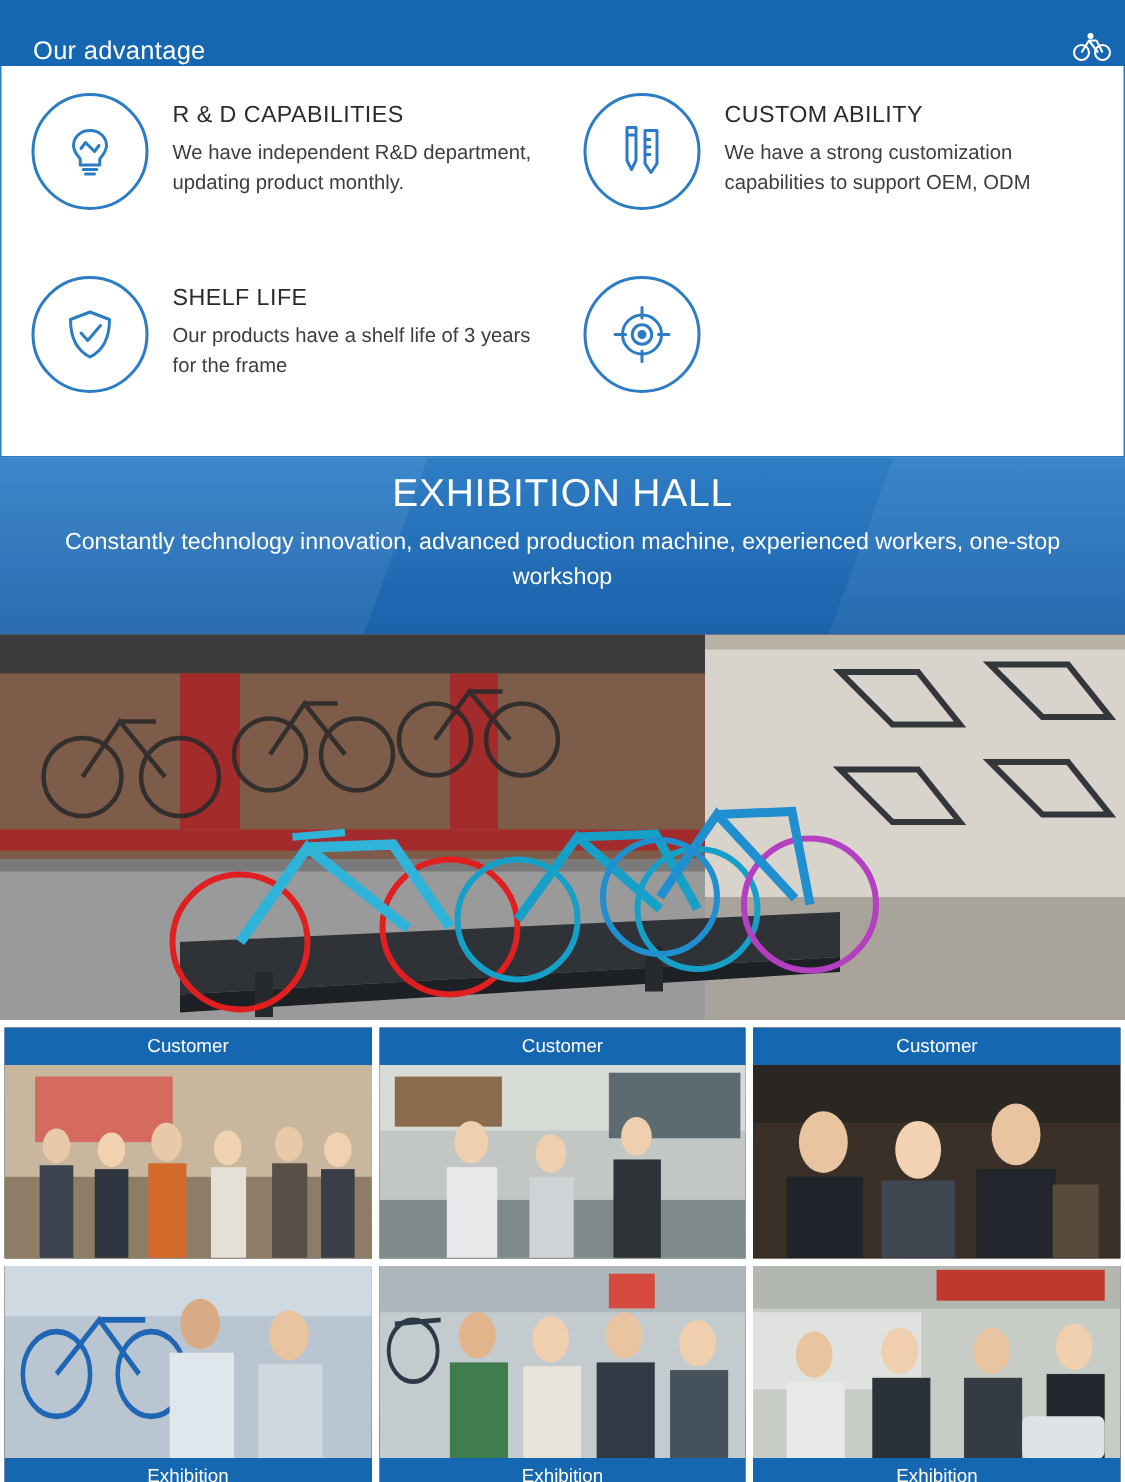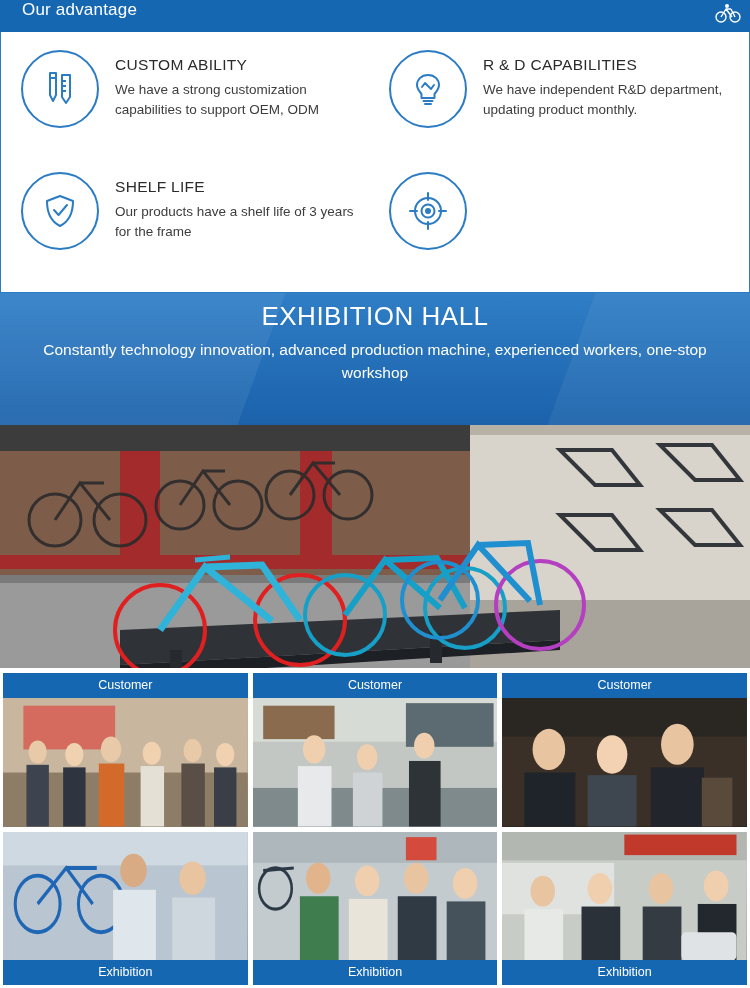--- a/index.html
+++ b/index.html
@@ -7,24 +7,24 @@
     width: 750px;
     height: 988px;
     font-family: "Liberation Sans", sans-serif;
     background: #ffffff;
     overflow: hidden;
   }
   .page { width: 750px; height: 988px; position: relative; }
 
   
   .adv-header {
-    height: 32px;
+    height: 44px;
     background: #1667b1;
     display: flex;
-    align-items: flex-start;
+    align-items: flex-end;
     justify-content: space-between;
     padding: 0 8px 0 22px;
   }
   .adv-header .title {
     color: #ffffff;
     font-size: 17px;
     letter-spacing: .2px;
   }
   .bike-badge {
     width: 28px; height: 26px;
@@ -74,21 +74,21 @@
 
   
   .hall {
     width: 750px;
     height: 375px;
     position: relative;
     overflow: hidden;
     background: #1c66ad;
   }
   .hall-banner {
-    height: 132px;
+    height: 118px;
     background: linear-gradient(180deg,#2f7ec6 0%, #1b62ab 100%);
     position: relative;
     overflow: hidden;
     text-align: center;
     padding-top: 8px;
   }
   .hall-banner:before {
     content: "";
     position: absolute;
     left: -60px; top: -30px;
@@ -186,47 +186,47 @@
       </svg>
     </span>
   </div>
 
   <div class="adv-wrap">
     <div class="adv-grid">
 
       <div class="adv-cell">
         <div class="adv-icon">
           <svg width="44" height="44" viewBox="0 0 44 44">
+            <g fill="none" stroke="#2b7cc4" stroke-width="2" stroke-linecap="round" stroke-linejoin="round">
+              <path d="M22 8 C15 8 11 13 11 18 C11 22 14 25 15.5 27 L15.5 31 L28.5 31 L28.5 27 C30 25 33 22 33 18 C33 13 29 8 22 8 Z"></path>
+              <path d="M17.5 34 L26.5 34 M19 37 L25 37"></path>
+              <path d="M16 20 L19 16 L25 22 L28 18"></path>
+            </g>
+          </svg>
+        </div>
+        <div class="adv-text">
+          <h3>R &amp; D CAPABILITIES</h3>
+          <p>We have independent R&amp;D department, updating product monthly.</p>
+        </div>
+      </div>
+
+      <div class="adv-cell">
+        <div class="adv-icon">
+          <svg width="44" height="44" viewBox="0 0 44 44">
             <g fill="none" stroke="#2b7cc4" stroke-width="2" stroke-linejoin="round">
               <path d="M12 6 L18 6 L18 28 L15 34 L12 28 Z"></path>
               <path d="M12 11 L18 11"></path>
               <path d="M24 8 L32 8 L32 30 L28 36 L24 30 Z"></path>
               <path d="M24 14 L28 14 M24 19 L28 19 M24 24 L28 24"></path>
             </g>
           </svg>
         </div>
         <div class="adv-text">
           <h3>CUSTOM ABILITY</h3>
           <p>We have a strong customization capabilities to support OEM, ODM</p>
-        </div>
-      </div>
-
-      <div class="adv-cell">
-        <div class="adv-icon">
-          <svg width="44" height="44" viewBox="0 0 44 44">
-            <g fill="none" stroke="#2b7cc4" stroke-width="2" stroke-linecap="round" stroke-linejoin="round">
-              <path d="M22 8 C15 8 11 13 11 18 C11 22 14 25 15.5 27 L15.5 31 L28.5 31 L28.5 27 C30 25 33 22 33 18 C33 13 29 8 22 8 Z"></path>
-              <path d="M17.5 34 L26.5 34 M19 37 L25 37"></path>
-              <path d="M16 20 L19 16 L25 22 L28 18"></path>
-            </g>
-          </svg>
-        </div>
-        <div class="adv-text">
-          <h3>R &amp; D CAPABILITIES</h3>
-          <p>We have independent R&amp;D department, updating product monthly.</p>
         </div>
       </div>
 
       <div class="adv-cell">
         <div class="adv-icon">
           <svg width="44" height="44" viewBox="0 0 44 44">
             <g fill="none" stroke="#2b7cc4" stroke-width="2" stroke-linecap="round" stroke-linejoin="round">
               <path d="M22 7 L35 12 C35 26 30 33 22 37 C14 33 9 26 9 12 Z"></path>
               <path d="M16 21 L20.5 26 L29 16"></path>
             </g>

